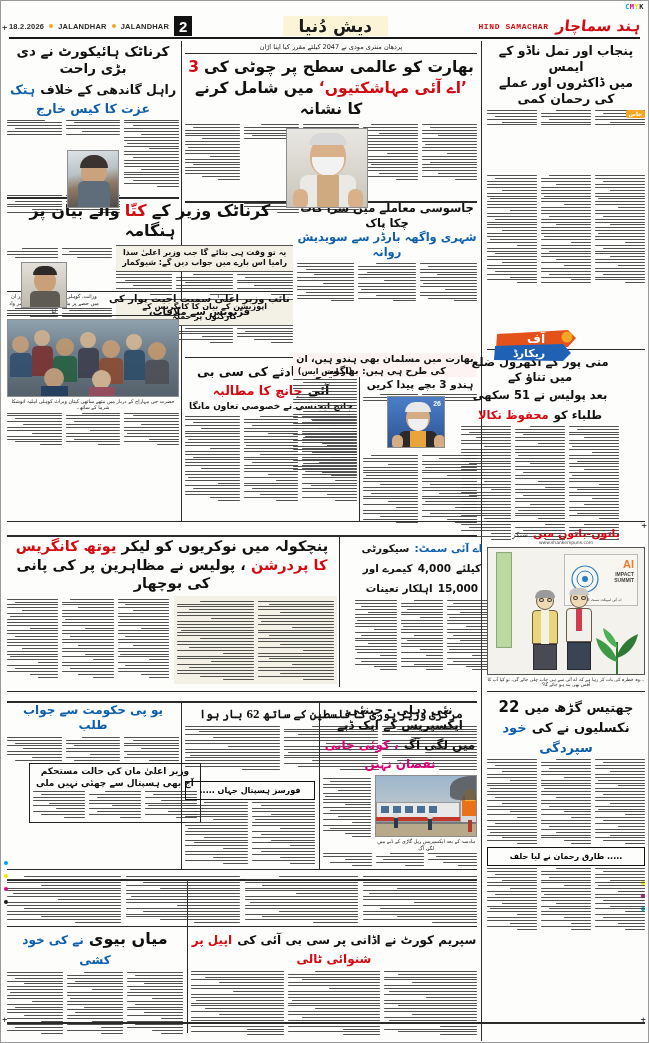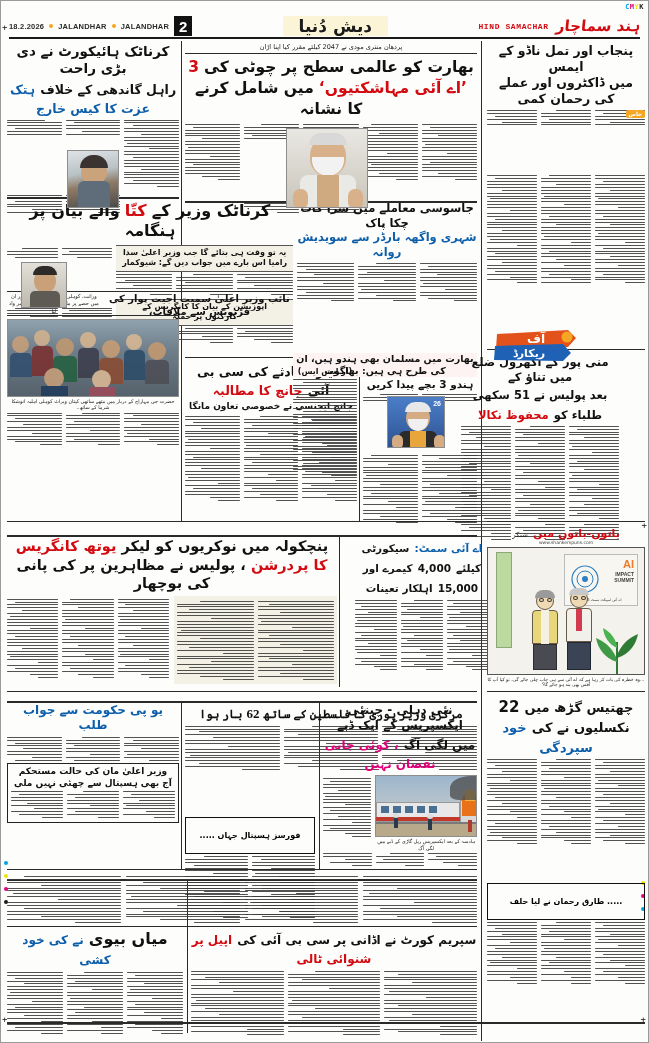--- a/index.html
+++ b/index.html
@@ -82,22 +82,22 @@
   .ln.s85{width:85%;} .ln.s70{width:70%;} .ln.s55{width:55%;}
   .ln.s95{width:95%;} .ln.s40{width:40%;}
   .body.tight .ln{margin-bottom:1.9px;}
 
   
   .photo{background:#cfcfcf;border:1px solid #8d8d8d;overflow:hidden;position:relative;}
   .cap{font-size:5px;text-align:center;color:#222;margin-top:1px;line-height:1.25;}
 
   
   .shade{background:#f3f0e6;}
-  .boxed{border:1px solid #222;}
-  .boxhead{border:1.2px solid #111;text-align:center;font-size:8px;font-weight:bold;padding:13px 0;margin-top:36px;}
+  .boxed{border:1px solid #222;margin-left:22px;}
+  .boxhead{border:1.2px solid #111;text-align:center;font-size:8px;font-weight:bold;padding:4px 0;}
 
   
   .wmark{position:absolute;left:6px;top:214px;width:86px;height:40px;z-index:4;}
 
   
   .cartoon-title{font-size:11px;font-weight:bold;color:#d40a11;text-align:center;}
   .cartoon-url{font-size:4.5px;text-align:center;color:#444;direction:ltr;}
   .cartoon-frame{border:1px solid #555;background:#f4f2ec;position:relative;overflow:hidden;}
 </style>
 </head>

